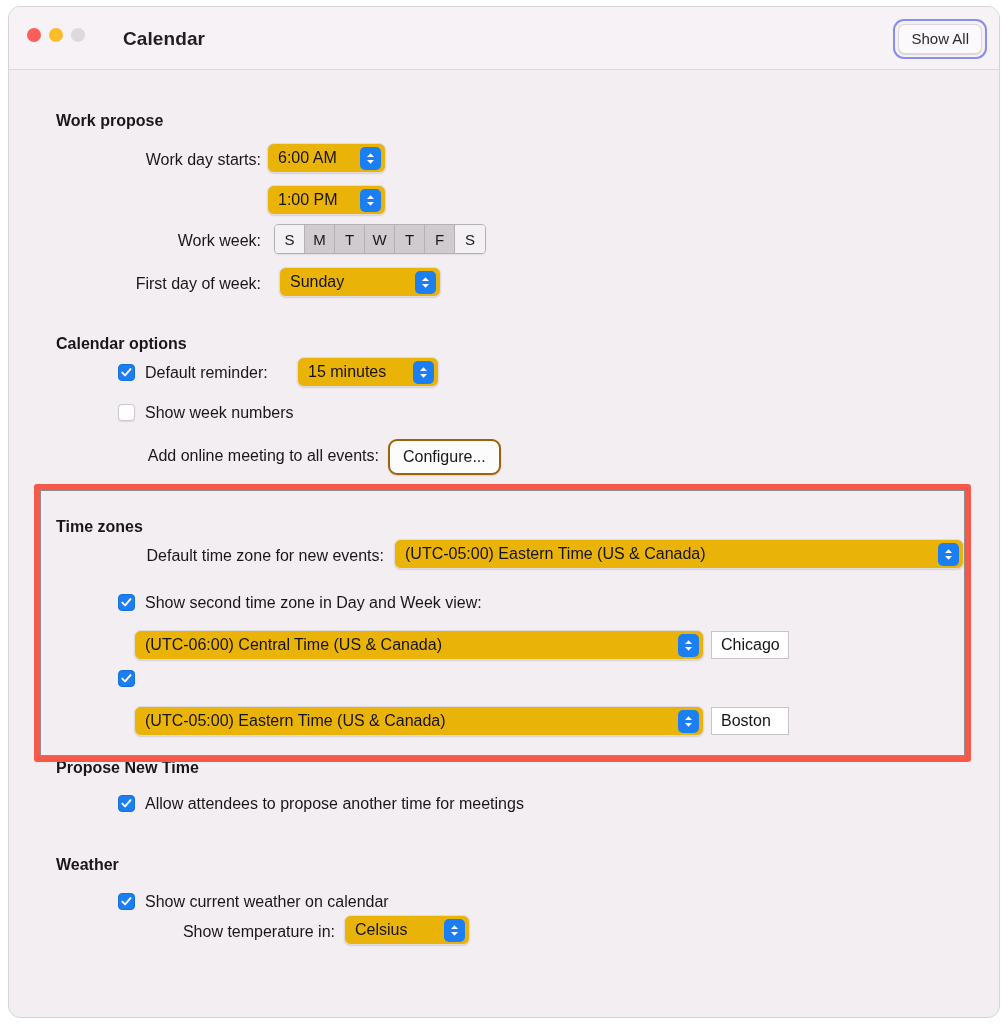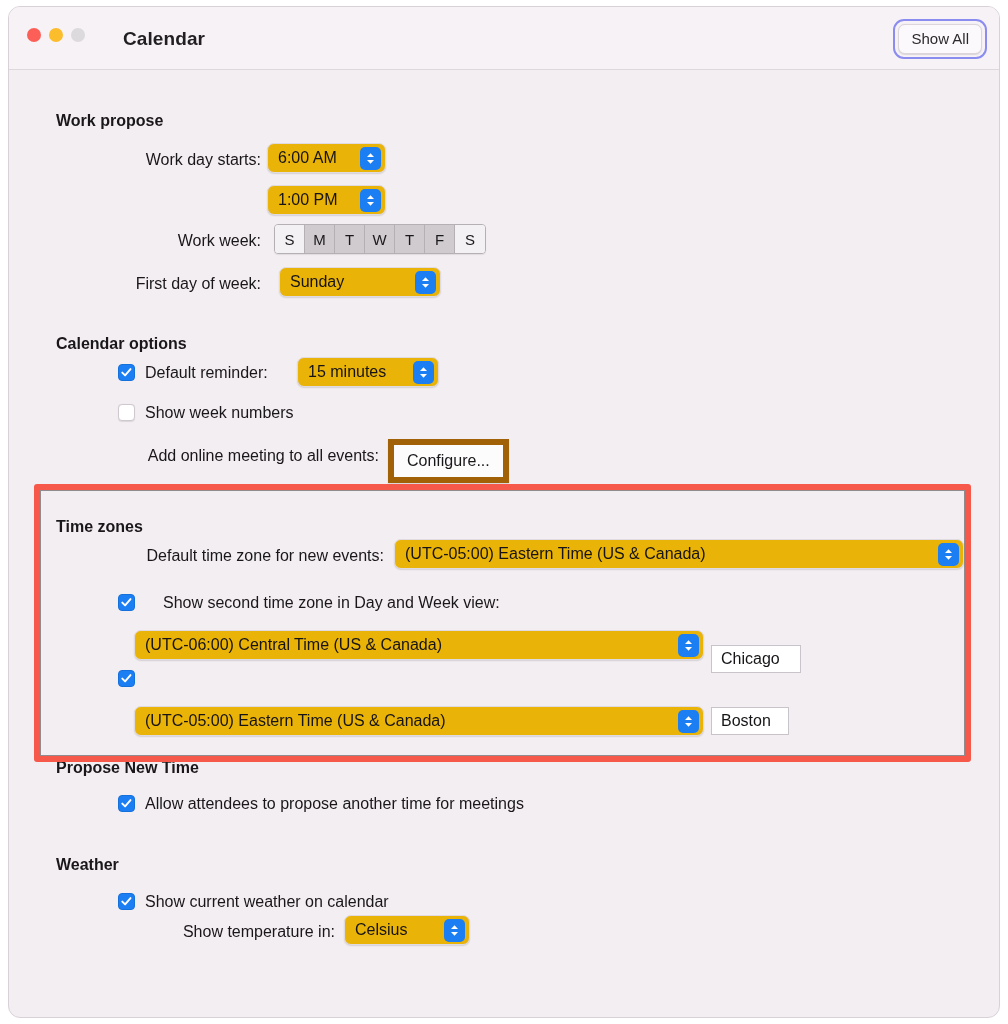--- a/index.html
+++ b/index.html
@@ -154,22 +154,22 @@
     color: #161417;
     padding-left: 9px;
     cursor: text;
   }
 
   
   .pushbtn {
     position: absolute;
     height: 30px;
     background: #fdfcfd;
-    border: 6px solid #a16207;
-    border-radius: 0;
+    border: 2px solid #a16207;
+    border-radius: 9px;
     box-shadow: 0 1px 1.5px rgba(0,0,0,0.13);
     display: flex;
     align-items: center;
     justify-content: center;
     padding: 16px 13px;
     font-size: 16px;
     color: #19171a;
     cursor: pointer;
     box-sizing: border-box;
   }
@@ -338,32 +338,32 @@
             <path d="M5.5 12.8 L9 8.9 H2 Z" fill="#fff"></path>
           </svg>
       </span>
     </div>
 
     <div class="cb on" style="left:109px; top:524px;">
       <svg width="11" height="11" viewBox="0 0 11 11">
           <path d="M1.3 5.6 L4.1 8.4 L9.5 2.1" stroke="#fff" stroke-width="1.9" fill="none" stroke-linecap="round" stroke-linejoin="round"></path>
         </svg>
     </div>
-    <div class="row-label" style="left:136px; top:524px; text-align:left;margin-left:18px;">Show second time zone in Day and Week view:</div>
+    <div class="row-label" style="left:136px; top:524px; text-align:left;">Show second time zone in Day and Week view:</div>
 
     <div class="popup" style="left:125px; top:560px; width:570px;">
       <span class="pv">(UTC-06:00) Central Time (US &amp; Canada)</span>
       <span class="stepper">
         <svg width="11" height="15" viewBox="0 0 11 15">
             <path d="M5.5 2.2 L9 6.1 H2 Z" fill="#fff"></path>
             <path d="M5.5 12.8 L9 8.9 H2 Z" fill="#fff"></path>
           </svg>
       </span>
     </div>
-    <div class="textfield" style="left:702px; top:575px; width:90px;">Chicago</div>
+    <div class="textfield" style="left:702px; top:561px; width:78px;">Chicago</div>
 
     <div class="cb on" style="left:109px; top:600px;">
       <svg width="11" height="11" viewBox="0 0 11 11">
           <path d="M1.3 5.6 L4.1 8.4 L9.5 2.1" stroke="#fff" stroke-width="1.9" fill="none" stroke-linecap="round" stroke-linejoin="round"></path>
         </svg>
     </div>
 
     <div class="popup" style="left:125px; top:636px; width:570px;">
       <span class="pv">(UTC-05:00) Eastern Time (US &amp; Canada)</span>
       <span class="stepper">

